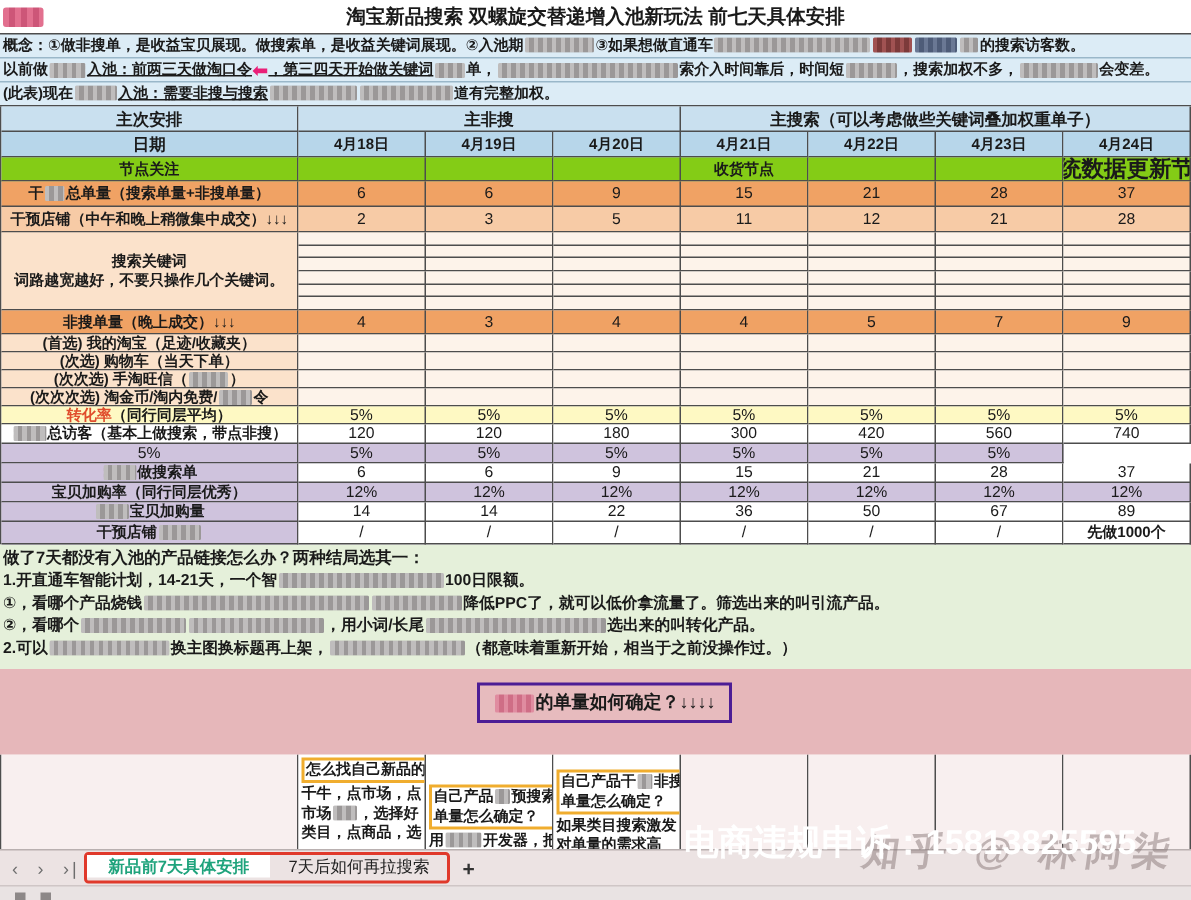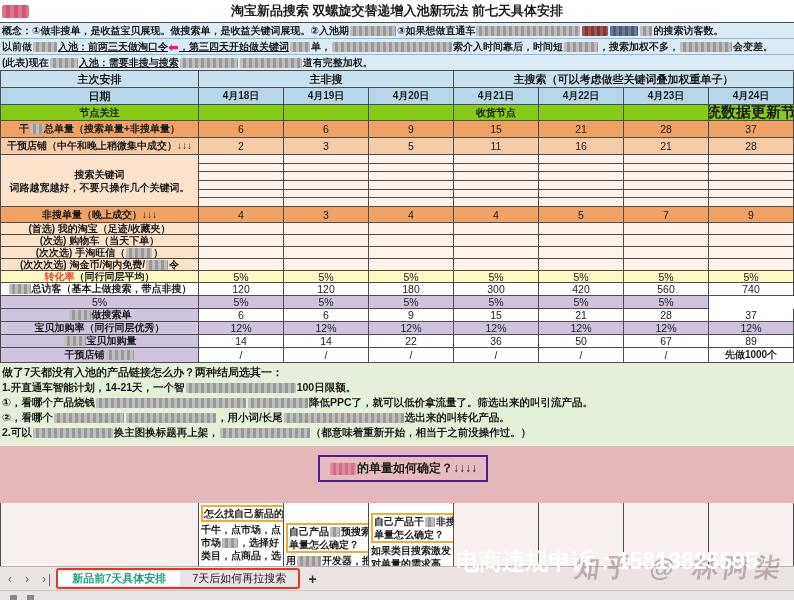--- a/index.html
+++ b/index.html
@@ -41,21 +41,21 @@
   .band{background:#e6b7ba;height:57px;position:relative;}
   .qbox{position:absolute;left:318px;top:9px;border:2px solid #4c1d95;background:rgba(255,255,255,0.06);padding:3px 9px;font-size:12px;font-weight:bold;}
   
   .bot{display:grid;grid-template-columns:198px repeat(6,85px) 1fr;height:63px;border-left:1px solid #4d4d4d;}
   .bcell{border-right:1px solid #4d4d4d;background:#fff;font-size:10px;font-weight:bold;line-height:13px;overflow:hidden;padding:1px 2px;box-sizing:border-box;white-space:nowrap;}
   .bcell.empty{background:#f8efef;}
   .ybox{display:inline-block;border:2px solid #f0ad2e;padding:0 1px;margin:1px 0;}
   
   .tabs{height:23px;background:#ece3e3;display:flex;align-items:center;font-size:11px;border-top:1px solid #b9b0b0;}
   .nav{color:#6d6d6d;font-size:12px;letter-spacing:2px;margin:0 3px 0 8px;}
-  .tabwrap{display:flex;align-items:center;height:21px;border:2px solid #e0392b;border-radius:3px;box-sizing:border-box;}
+  .tabwrap{display:flex;align-items:flex-start;height:21px;border:2px solid #e0392b;border-radius:3px;box-sizing:border-box;}
   .tab1{background:#fff;color:#1fa37c;font-weight:bold;display:flex;align-items:center;padding:0 14px;}
   .tab2{color:#222;display:flex;align-items:center;padding:0 12px;}
   .addtab{margin-left:8px;color:#333;font-size:14px;font-weight:bold;}
   .status{height:12px;background:#e9e3e3;border-top:1px solid #cfc6c6;display:flex;align-items:center;}
   .sglyph{width:7px;height:5px;background:#8d8888;margin-left:10px;}
   
   .wm1{position:absolute;left:456px;top:546px;z-index:50;color:#fff;font-size:23px;font-weight:bold;white-space:nowrap;}
   .wm2{position:absolute;left:575px;top:551px;z-index:49;color:rgba(135,120,120,0.5);font-size:25px;font-weight:bold;letter-spacing:6px;transform:skewX(-8deg);white-space:nowrap;}
   .corner{position:absolute;left:2px;top:5px;width:27px;height:13px;z-index:40;border-radius:2px;
       background:repeating-linear-gradient(90deg,#e2708f 0 4px,#cd5678 4px 8px);filter:blur(0.5px);}
@@ -125,21 +125,21 @@
       <div class="td or">28</div>
       <div class="td or">37</div>
     </div>
 
     <div class="tr h17">
       <div class="td lbl pe">干预店铺（中午和晚上稍微集中成交）↓↓↓</div>
       <div class="td pe">2</div>
       <div class="td pe">3</div>
       <div class="td pe">5</div>
       <div class="td pe">11</div>
-      <div class="td pe">16</div>
+      <div class="td pe">12</div>
       <div class="td pe">21</div>
       <div class="td pe">28</div>
     </div>
 
     <div class="tr h52">
       <div class="td lbl pe2 kwlabel">
         <div>搜索关键词</div>
         <div>词路越宽越好，不要只操作几个关键词。</div>
       </div>
       <div class="kwgrid">

